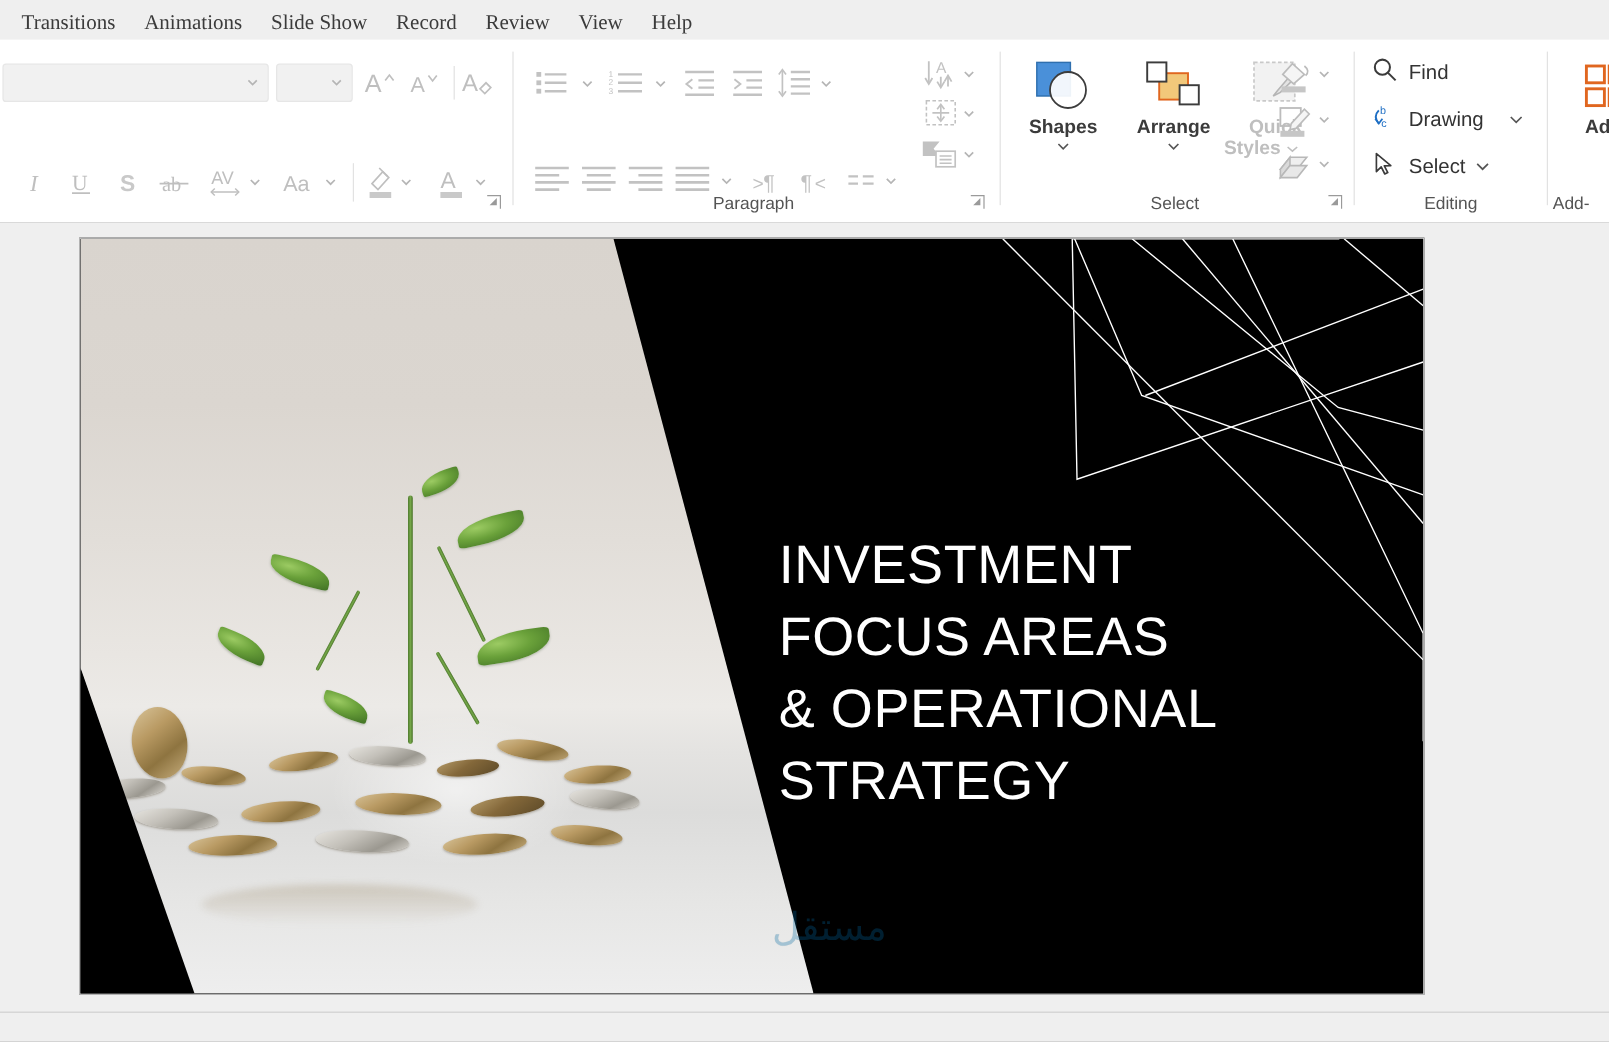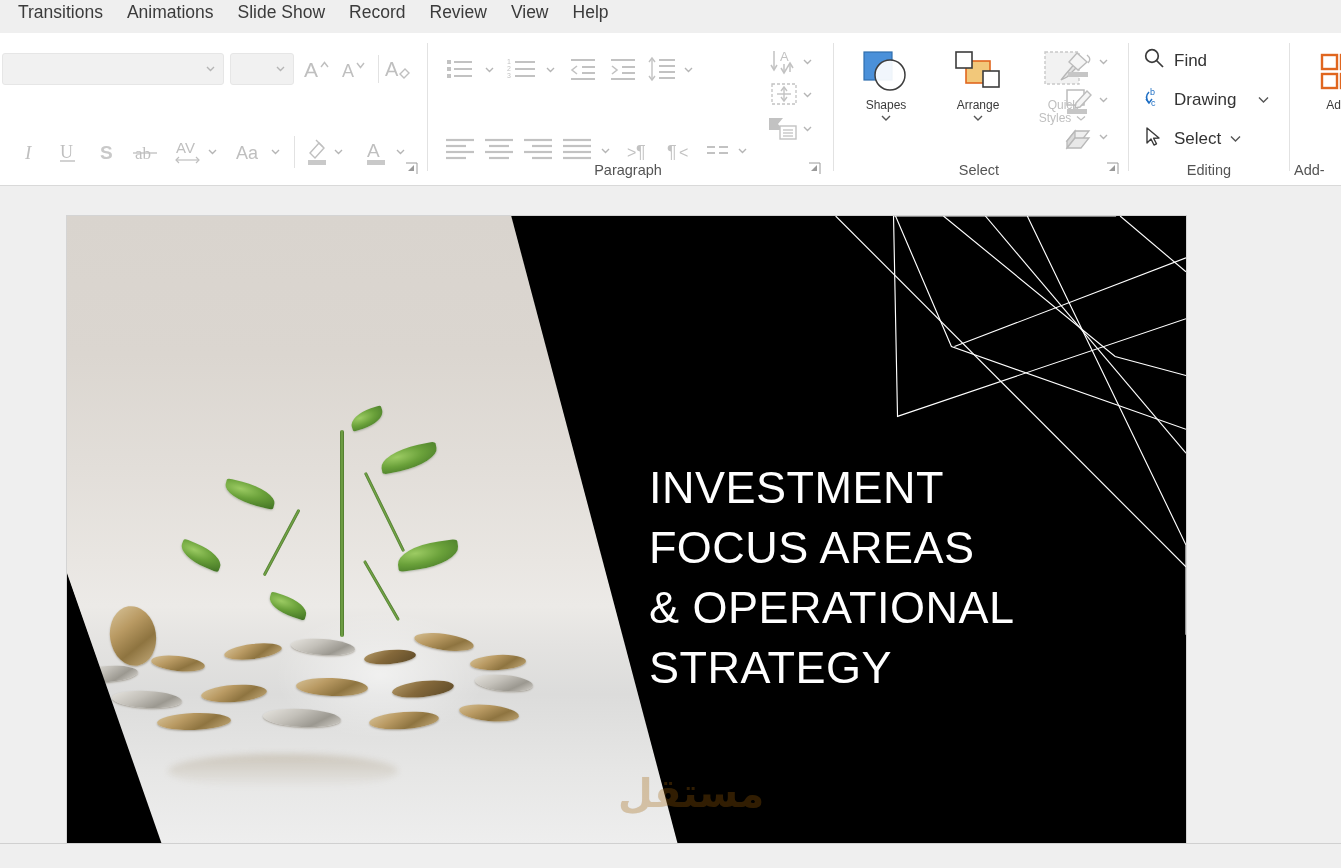--- a/index.html
+++ b/index.html
@@ -9,22 +9,23 @@
     background: #efefef;
     overflow: hidden;
   }
   #app { position: relative; width: 1341px; height: 868px; }
 
   
   .tabstrip {
     position: absolute; top: 0; left: 0;
     width: 1341px; height: 33px;
     background: #efefef;
-    display: flex; align-items: flex-start;
+    display: flex; align-items: flex-end;
     padding-left: 6px;
+    font-family: Liberation Serif, serif;
   }
   .tab {
     font-size: 17.5px; color: #3b3b3b;
     padding: 2px 12px 4px 12px;
     white-space: nowrap; cursor: default;
   }
 
   
   .ribbon {
     position: absolute; top: 33px; left: 0;
@@ -63,38 +64,37 @@
   .icobtn {
     position: absolute; display: flex;
     align-items: center; justify-content: center;
   }
   .icobtn svg, .icobtn span { display: block; }
 
   .chev { width: 13px; height: 13px; }
 
   .bigbtn {
     position: absolute; text-align: center;
-    font-size: 12px; color: #3b3b3b; line-height: 1.06;
+    font-size: 16px; color: #3b3b3b; line-height: 1.06; font-weight: bold;
   }
   .bigbtn .bicon { height: 50px; display: flex; align-items: center; justify-content: center; }
   .bigbtn .blabel { margin-top: 2px; }
   .bigbtn .bchev { font-size: 11px; color: #555; line-height: 10px; margin-top: 1px; }
 
   .editrow {
     position: absolute; display: flex; align-items: center;
     font-size: 17px; color: #333; gap: 9px;
   }
   .editrow .etext { white-space: nowrap; }
 
   
   .stage {
     position: absolute; top: 186px; left: 0;
     width: 1341px; height: 657px;
     background: #efefef;
-    margin-top: 17px;
   }
   .slide {
     position: absolute;
     left: 66px; top: 12px;
     width: 1121px; height: 631px;
     background: #000000;
     border: 1px solid #d4d4d4;
     overflow: hidden;
   }
   .photo {
@@ -160,24 +160,23 @@
     white-space: pre-line;
   }
 
   .watermark {
     position: absolute;
     left: 45.5%; top: 88.5%;
     width: 230px; text-align: center;
     opacity: 0.30;
   }
   .wm-ar {
-    font-size: 40px; color: #a16207; line-height: 1;
+    font-size: 32px; color: #0369a1; line-height: 1;
     font-family: "DejaVu Sans", sans-serif; direction: rtl;
     text-shadow: 0 0 1px rgba(0,0,0,0.25);
-    font-weight: bold;
   }
   .wm-en {
     font-size: 31px; color: #9a9a9a; line-height: 1.1; margin-top: 2px;
     letter-spacing: 0.5px;
   }
 
   
   .statusbar {
     position: absolute; left: 0; top: 843px;
     width: 1341px; height: 25px;
@@ -549,21 +548,21 @@
       </div>
 
       <div class="bigbtn" style="left:186px; top:14px; width:86px; color:#bfbfbf;">
         <div class="bicon">
           <svg width="48" height="46" viewBox="0 0 48 46">
             <rect x="6" y="3" width="34" height="32" fill="#f2f2f2" stroke="#c9c9c9" stroke-width="1.4" stroke-dasharray="3,2"></rect>
             <path d="M38,12 L26,26 l-4,5 l6,-3 L40,16 z" fill="#e3e3e3" stroke="#b5b5b5" stroke-width="1.3"></path>
           </svg>
         </div>
         <div class="blabel">Quick</div>
-        <div style="display:flex;align-items:center;justify-content:center;gap:4px;">
+        <div style="display:flex;align-items:center;gap:4px;">
           <span>Styles</span>
           <svg width="12" height="9" viewBox="0 0 12 9">
               <polyline points="2,2.5 6,6 10,2.5" fill="none" stroke="#bfbfbf" stroke-width="1.3"></polyline>
             </svg>
         </div>
       </div>
 
       <div class="icobtn" style="left:228px; top:14px; width:34px; height:32px;">
         <svg width="32" height="30" viewBox="0 0 32 30">
           <path d="M6,14 L14,5 l10,9 l-9,8 z" fill="#f5f5f5" stroke="#bcbcbc" stroke-width="1.4"></path>

